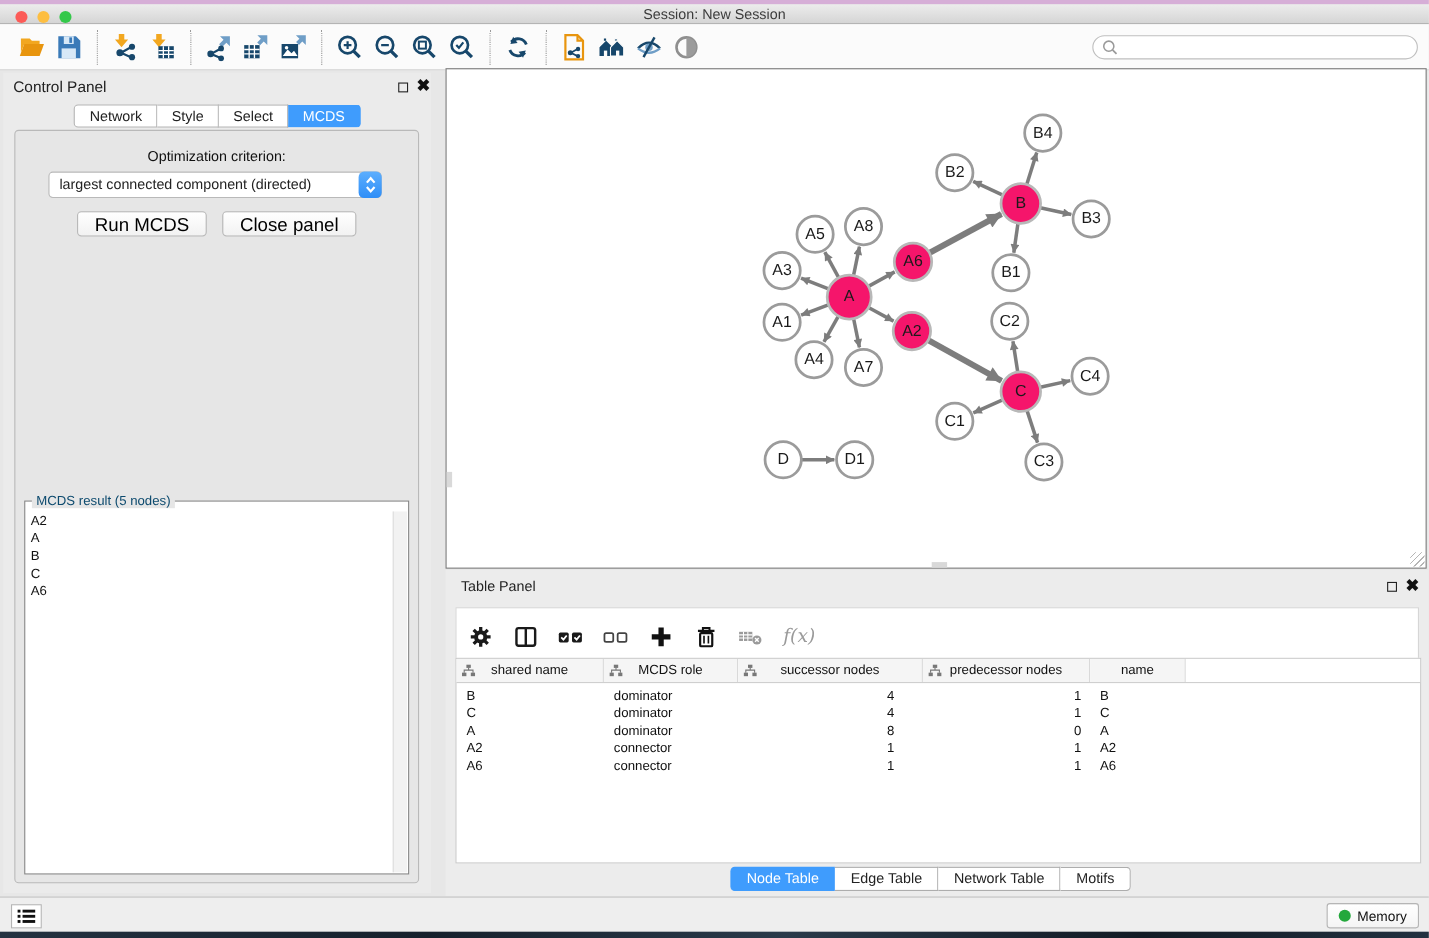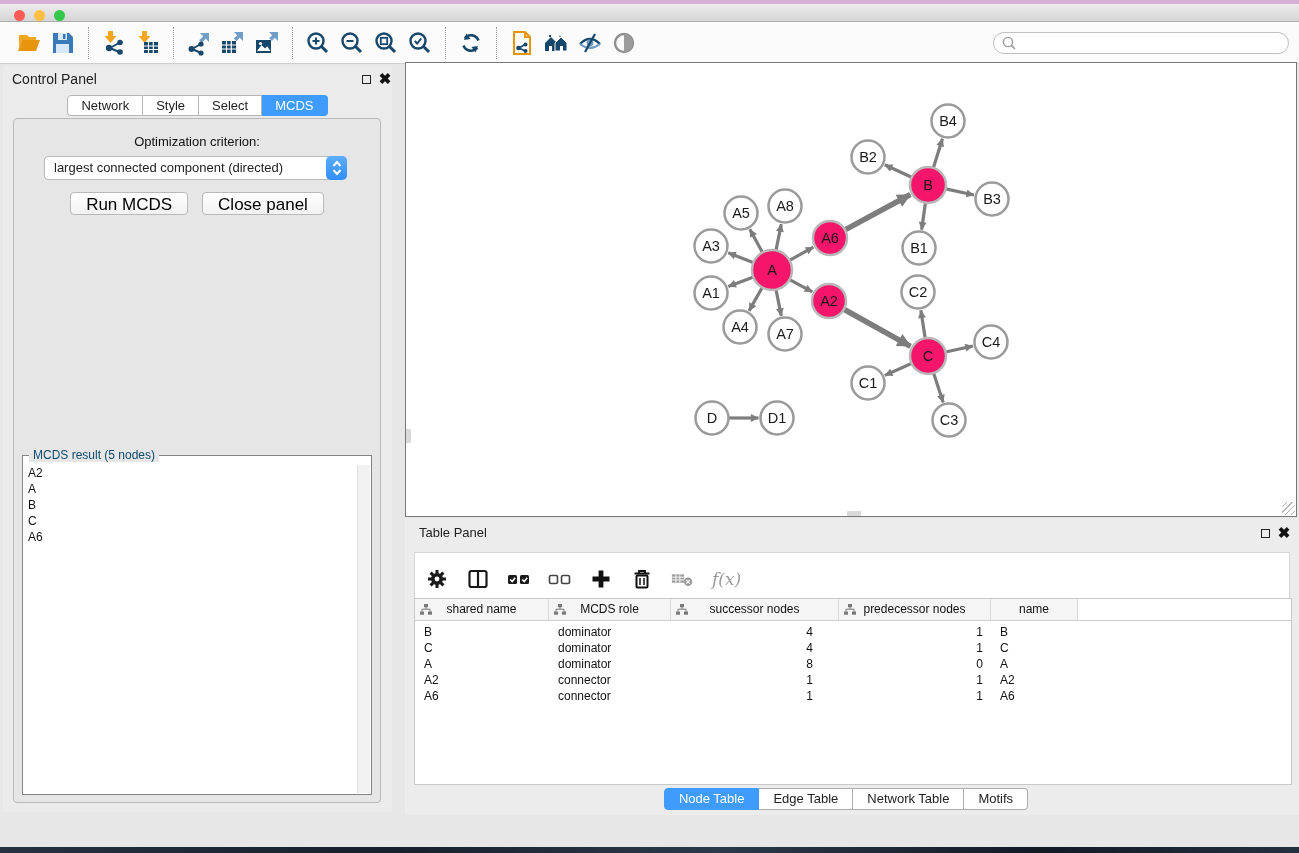--- a/index.html
+++ b/index.html
@@ -110,20 +110,21 @@
 <body>
 
 <div id="screen">
 
   <div class="desktop-top"></div>
 
   <div class="titlebar">
     <span class="tl red" style="left:14px"></span>
     <span class="tl yellow" style="left:34px"></span>
     <span class="tl green" style="left:54px"></span>
+    <div class="title">Session: New Session</div>
   </div>
 
   <div class="toolbar">
     <span class="tb-btn">
         <svg width="26" height="26" viewBox="0 0 26 26">
           <path d="M3 5h8l2 2h7v3H6L3 18z" fill="#f2a71f"></path>
           <path d="M6 10h18l-4 11H2z" fill="#e8950e"></path>
         </svg>
       </span>
     <span class="tb-btn">
@@ -591,15 +592,33 @@
     </div>
 
     <div id="tp-tabs">
         <div class="tab active">Node Table</div>
         <div class="tab">Edge Table</div>
         <div class="tab">Network Table</div>
         <div class="tab">Motifs</div>
       </div>
   </div>
 
+  <div id="statusbar">
+    <div id="list-btn">
+      <svg width="18" height="14" viewBox="0 0 18 14">
+          <g fill="#111">
+            <rect x="1" y="1" width="2.6" height="2.6"></rect>
+            <rect x="1" y="5.7" width="2.6" height="2.6"></rect>
+            <rect x="1" y="10.4" width="2.6" height="2.6"></rect>
+            <rect x="5.5" y="1" width="11.5" height="2.6"></rect>
+            <rect x="5.5" y="5.7" width="11.5" height="2.6"></rect>
+            <rect x="5.5" y="10.4" width="11.5" height="2.6"></rect>
+          </g>
+        </svg>
+    </div>
+    <div id="memory-btn">
+      <span id="memory-dot"></span>
+      <span id="memory-label">Memory</span>
+    </div>
+  </div>
 
   <div class="desktop-bottom"></div>
 </div>
 
 </body></html>

